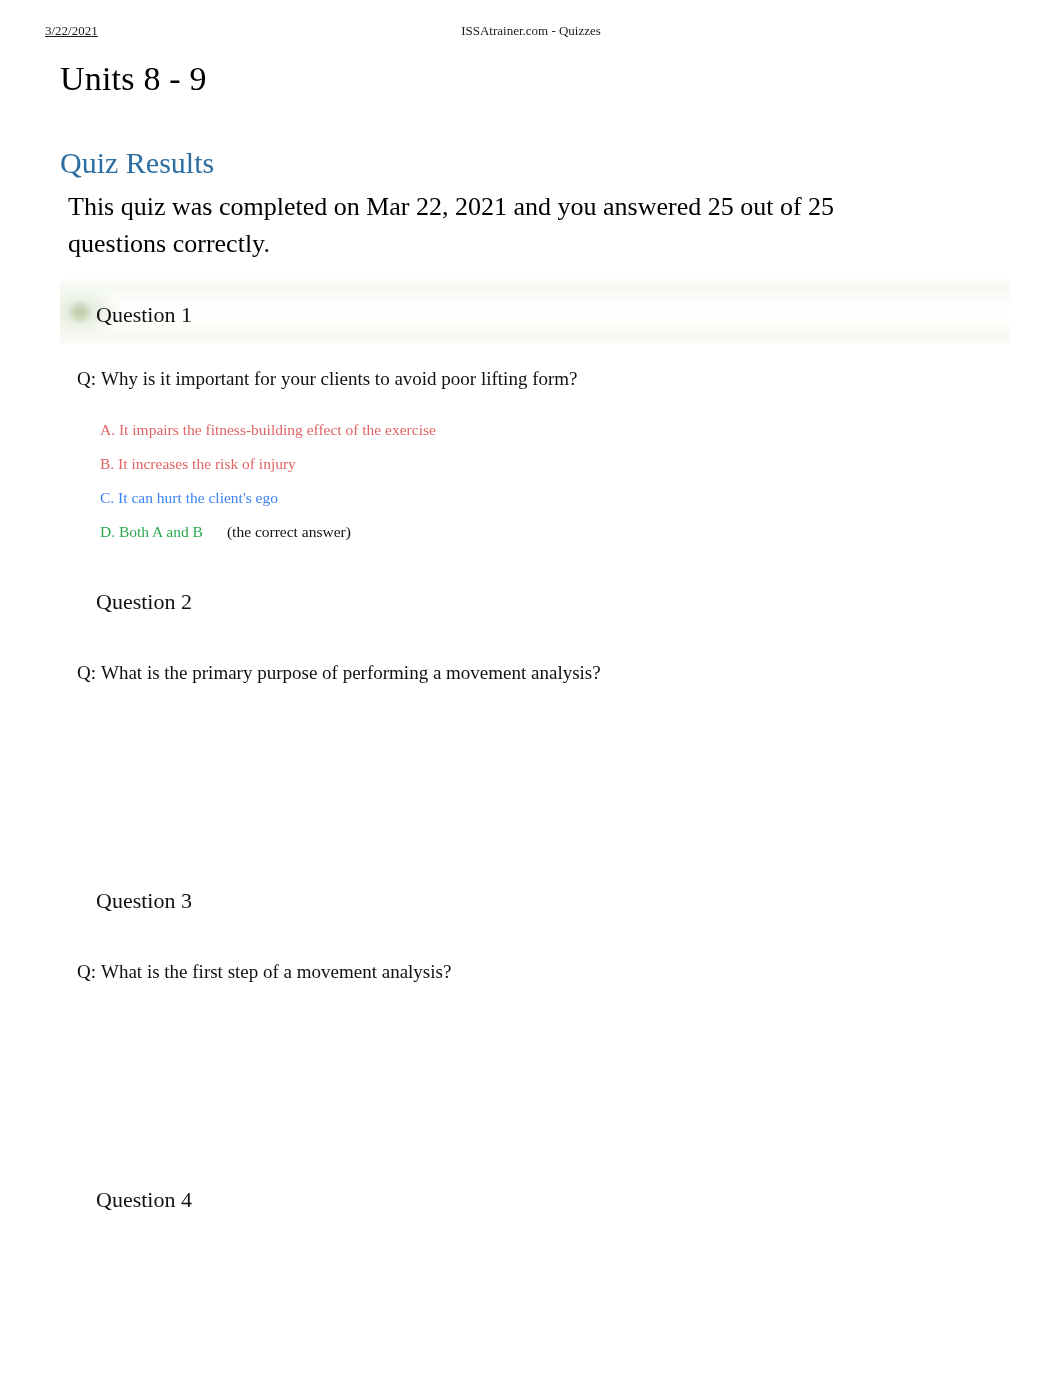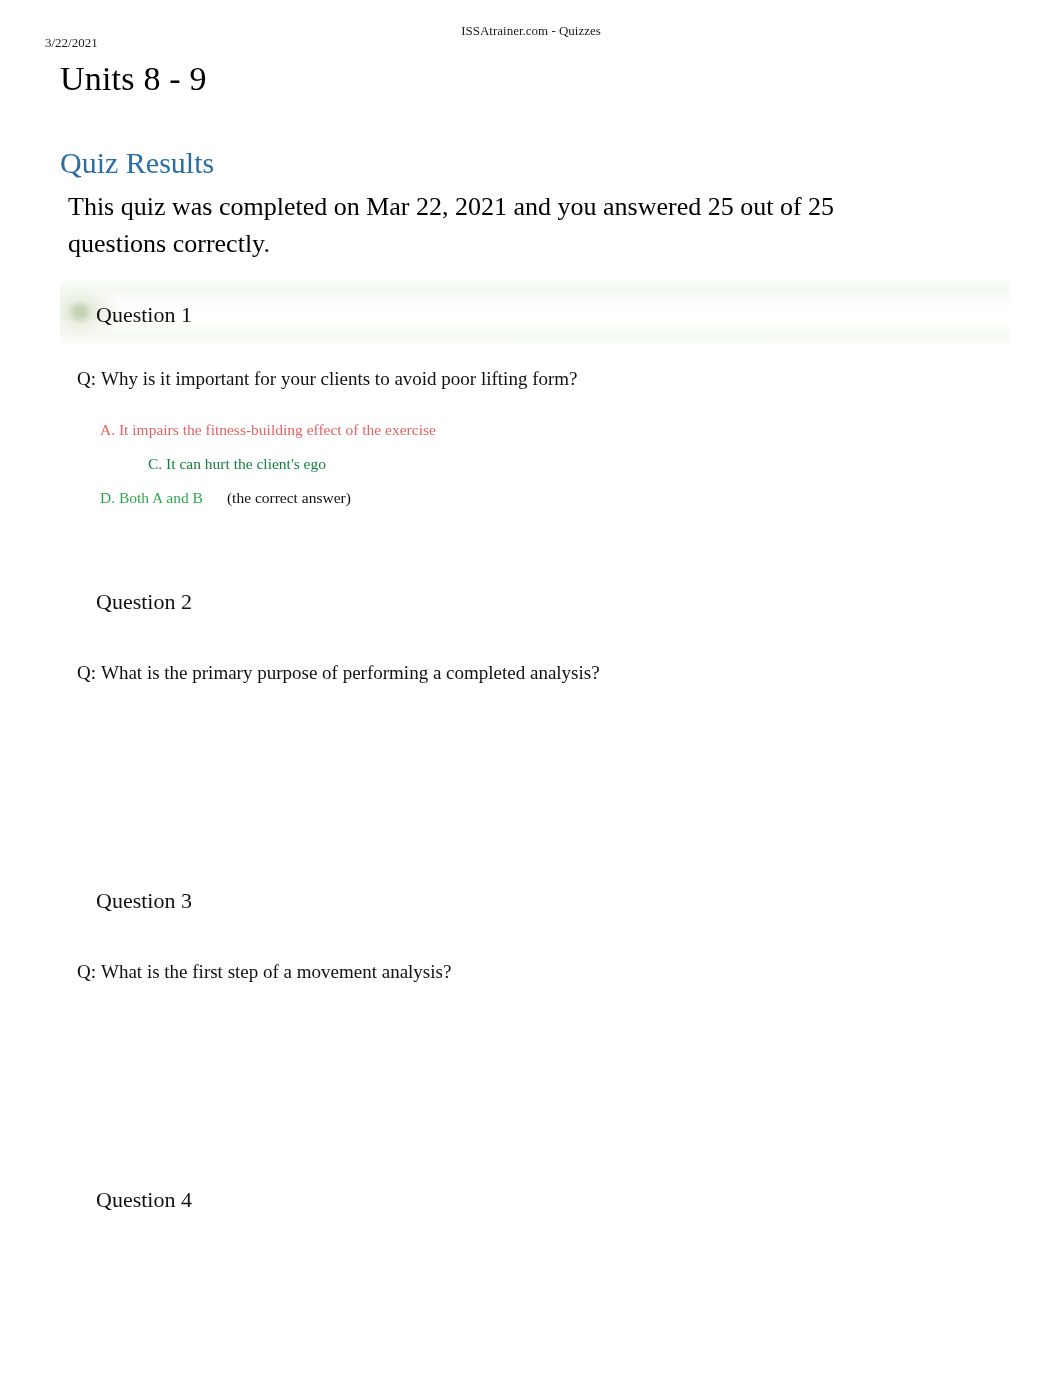--- a/index.html
+++ b/index.html
@@ -24,22 +24,23 @@
     left: 0;
     width: 1062px;
     height: 18px;
     font-size: 13px;
     line-height: 18px;
     color: #1a1a1a;
   }
   .print-header .ph-date {
     position: absolute;
     left: 45px;
-    top: 12px;
-    white-space: nowrap;
+    top: 0;
+    white-space: nowrap;
+    text-decoration: underline;
   }
   .print-header .ph-title {
     position: absolute;
     left: 0;
     top: 0;
     width: 1062px;
     text-align: center;
     white-space: nowrap;
   }
 
@@ -173,27 +174,28 @@
 <p class="results-summary">This quiz was completed on Mar 22, 2021 and you answered 25 out of 25 questions correctly.</p>
 
 <div class="question-list">
     <div class="question-block" style="top: 278px; height: 300px;">
       <div class="q-band" style="background: radial-gradient(60px 34px at 20px 34px, rgba(140, 170, 110, 0.3) 0%, rgba(140, 170, 110, 0) 72%), linear-gradient(rgba(255, 255, 255, 0) 0%, rgba(243, 248, 240, 0.95) 14%, rgba(250, 252, 248, 0.55) 34%, rgba(255, 255, 255, 0) 50%, rgba(253, 253, 246, 0.55) 66%, rgba(244, 248, 241, 0.95) 86%, rgba(255, 255, 255, 0) 100%);"></div>
       <span class="q-dot" style="top: 23px; left: 69px;"></span>
       <div class="q-label" style="top: 23px;">Question 1</div>
       <div class="q-text" style="top: 88px;"><span class="q-prefix">Q:</span><span>Why is it important for your clients to avoid poor lifting form?</span></div>
       <div class="answers" style="top: 135px;">
         <div class="answer incorrect"><span style="color: rgb(224, 100, 100);">A. It impairs the fitness-building effect of the exercise</span></div>
-        <div class="answer incorrect"><span style="color: #15803d; margin-left: 48px;">C. It can hurt the client's ego</span></div>
+        <div class="answer incorrect"><span style="color: rgb(224, 100, 100);">B. It increases the risk of injury</span></div>
+        <div class="answer incorrect"><span style="color: #3b82f6;">C. It can hurt the client's ego</span></div>
         <div class="answer correct"><span style="color: rgb(42, 169, 78);">D. Both A and B</span><span class="correct-note">(the correct answer)</span></div>
       </div>
     </div>
     <div class="question-block" style="top: 585px; height: 290px;">
       <div class="q-label" style="top: 3px;">Question 2</div>
-      <div class="q-text" style="top: 75px;"><span class="q-prefix">Q:</span><span>What is the primary purpose of performing a completed analysis?</span></div>
+      <div class="q-text" style="top: 75px;"><span class="q-prefix">Q:</span><span>What is the primary purpose of performing a movement analysis?</span></div>
     </div>
     <div class="question-block" style="top: 884px; height: 290px;">
       <div class="q-label" style="top: 3px;">Question 3</div>
       <div class="q-text" style="top: 75px;"><span class="q-prefix">Q:</span><span>What is the first step of a movement analysis?</span></div>
     </div>
     <div class="question-block" style="top: 1183px; height: 290px;">
       <div class="q-label" style="top: 3px;">Question 4</div>
     </div>
   </div>
 

